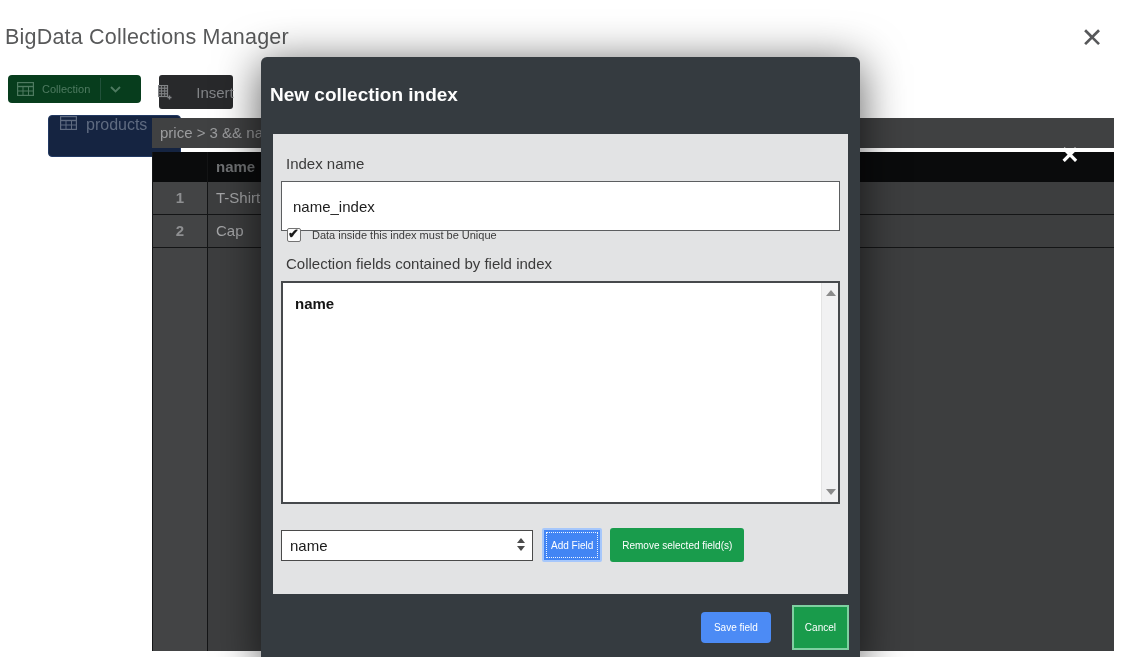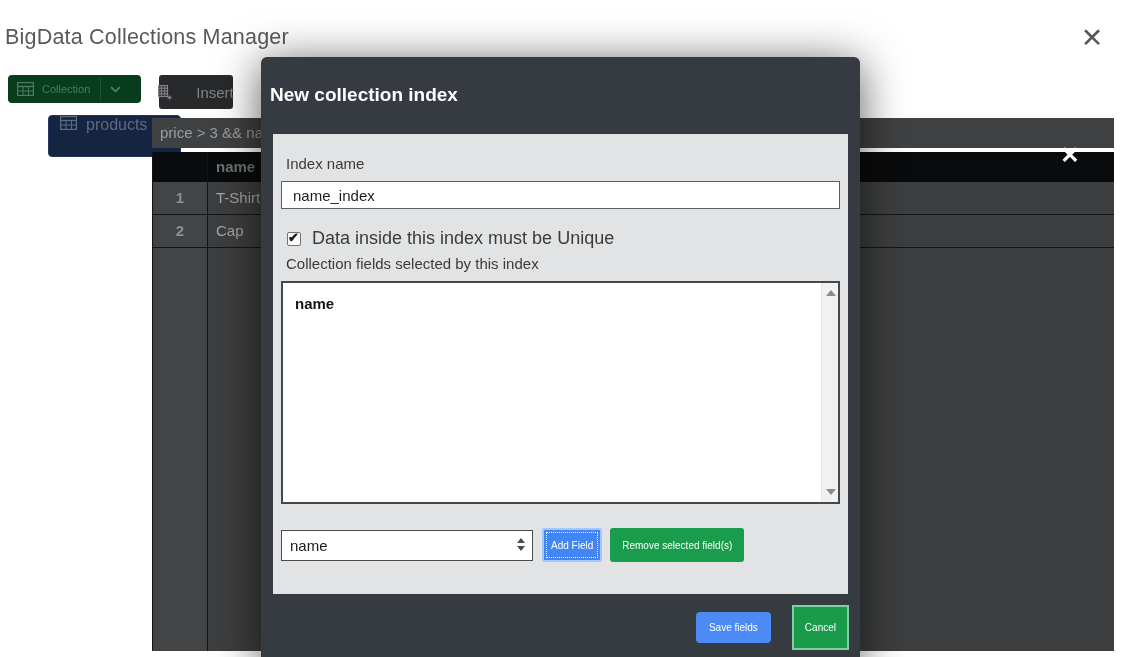--- a/index.html
+++ b/index.html
@@ -73,33 +73,33 @@
     color:#fff;font-size:23px;font-weight:700;line-height:30px;text-align:center;cursor:default;
   }
   .modal-body{
     position:absolute;left:12px;top:77px;width:575px;height:460px;
     background:#e2e3e4;padding:0 8px;
   }
   .fld-label{position:absolute;left:13px;font-size:15px;color:#3b3b3b;}
   .lbl-index-name{top:21px;}
   .lbl-fields{top:121px;}
   .txt-input{
-    position:absolute;left:8px;top:47px;width:559px;height:28px;
+    position:absolute;left:8px;top:47px;width:559px;height:50px;
     background:#fff;border:1px solid #5c5e60;font-size:15px;color:#1d1d1d;
     padding:0 11px;font-family:"Liberation Sans",sans-serif;outline:none;
   }
   .chk-row{position:absolute;left:14px;top:94px;display:flex;align-items:center;gap:11px;}
   .chk-box{
     width:14px;height:14px;background:#fcfcfc;border:1px solid #737373;border-radius:2px;
     position:relative;flex:0 0 14px;
   }
   .chk-box .tick{
     position:absolute;left:0px;top:-3px;font-size:13px;color:#1c1c1c;font-weight:700;
   }
-  .chk-label{font-size:18px;color:#3b3b3b;}
+  .chk-label{font-size:11px;color:#3b3b3b;}
   .listbox{
     position:absolute;left:8px;top:147px;width:559px;height:223px;
     background:#fff;border:2px solid #46494c;
   }
   .listbox-item{font-size:15px;font-weight:700;color:#141414;padding:12px 0 0 12px;}
   .lb-scroll{
     position:absolute;right:0;top:0;bottom:0;width:17px;background:#f1f1f2;
     border-left:1px solid #e4e4e4;
   }
   .lb-arrow{position:absolute;left:4px;width:0;height:0;border-left:5px solid transparent;border-right:5px solid transparent;}
@@ -216,21 +216,21 @@
       <div class="fld-label lbl-index-name">Index name</div>
       <input class="txt-input" type="text" value="name_index" style="">
 
       <div class="chk-row">
         <span class="chk-box">
           <span class="tick">✔</span>
         </span>
         <span class="chk-label">Data inside this index must be Unique</span>
       </div>
 
-      <div class="fld-label lbl-fields">Collection fields selected by this index</div>
+      <div class="fld-label lbl-fields">Collection fields contained by field index</div>
 
       <div class="listbox">
         <div class="listbox-item">name</div>
         <div class="lb-scroll">
           <span class="lb-arrow lb-arrow-up"></span>
           <span class="lb-arrow lb-arrow-down"></span>
         </div>
       </div>
 
       <div class="controls-row">
@@ -240,18 +240,18 @@
             <span class="spin-up"></span>
             <span class="spin-down"></span>
           </span>
         </div>
         <button class="btn btn-addfield">Add Field</button>
         <button class="btn btn-remove">Remove selected field(s)</button>
       </div>
     </div>
 
     <div class="modal-footer">
-      <button class="btn btn-save">Save fields</button>
+      <button class="btn btn-save">Save field</button>
       <button class="btn btn-cancel">Cancel</button>
     </div>
   </div>
 
 </div>
 
 </body></html>

